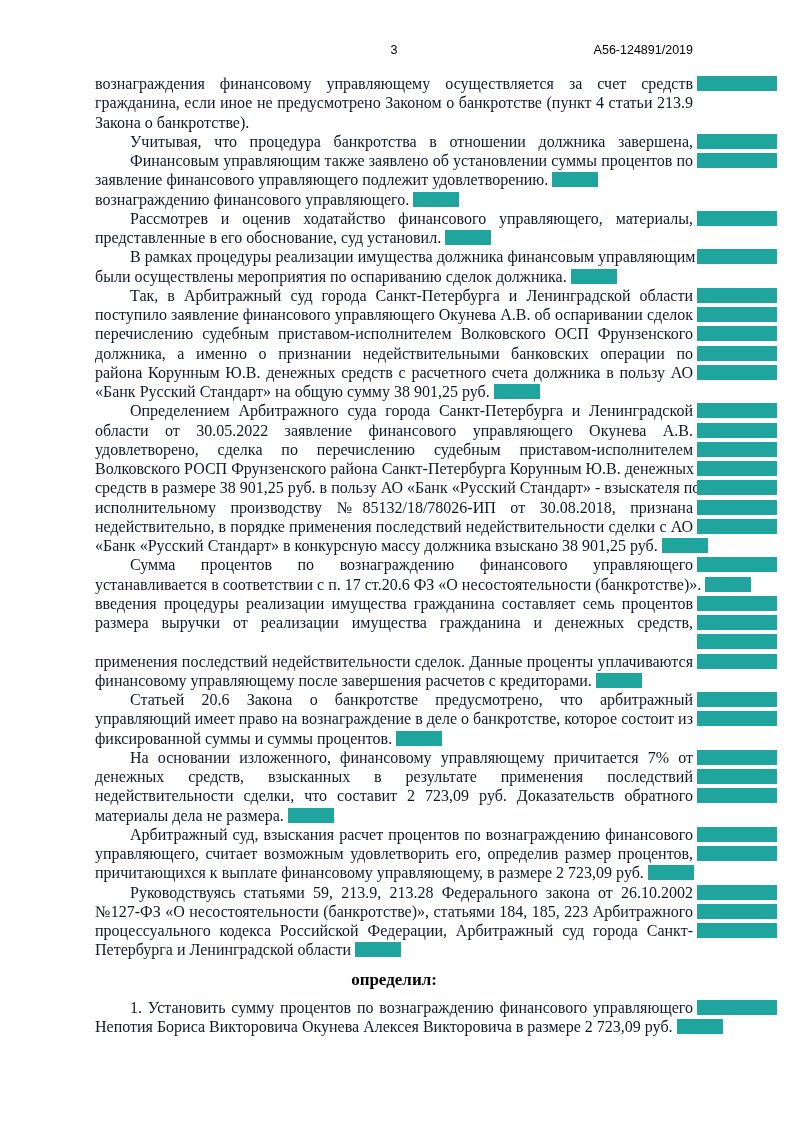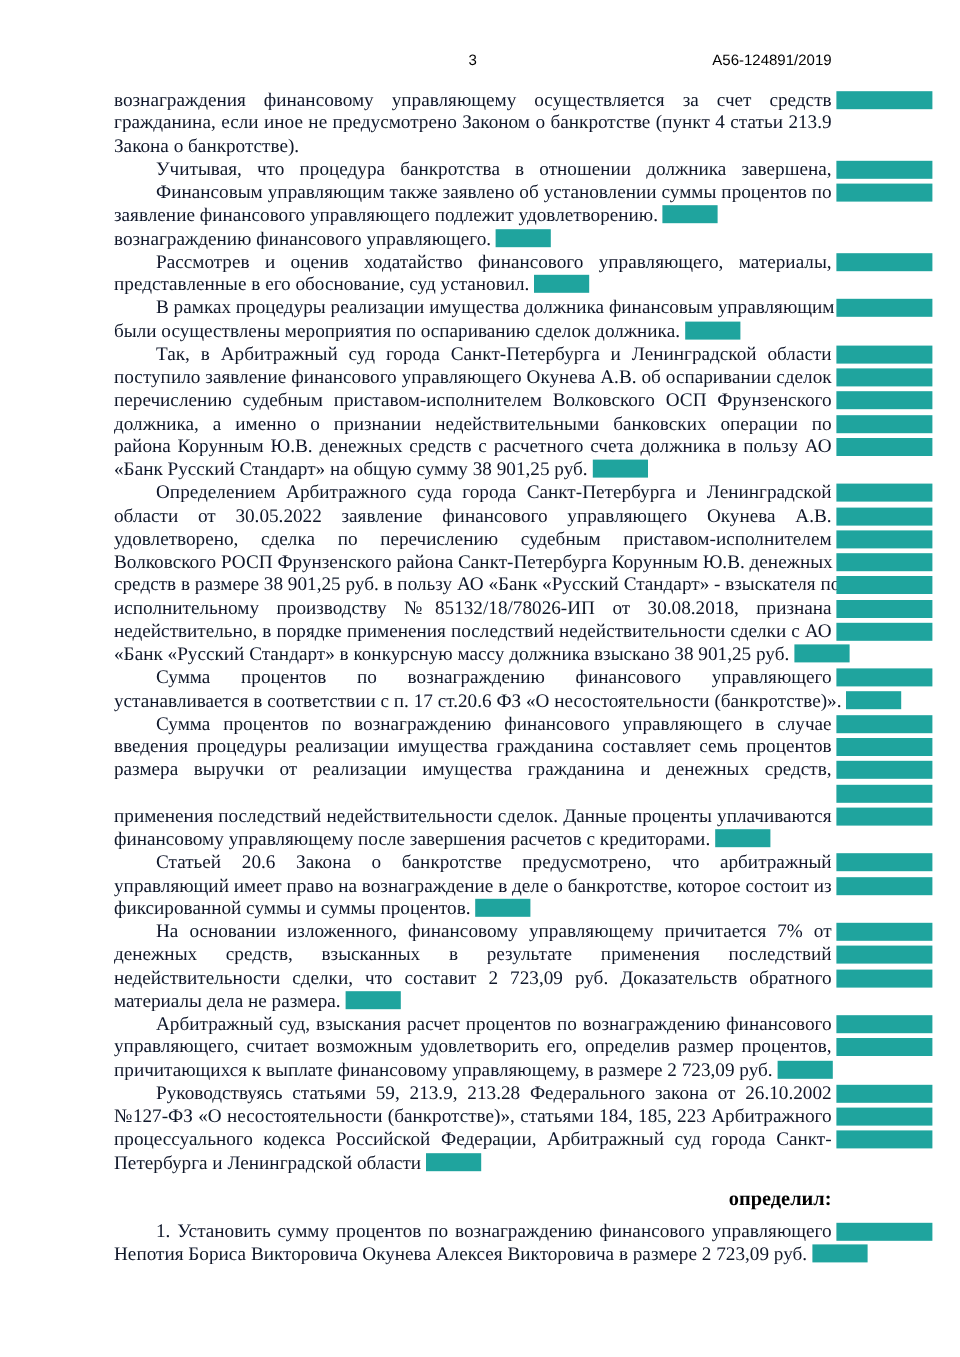--- a/index.html
+++ b/index.html
@@ -34,21 +34,21 @@
   .mark-margin{
     position:absolute;top:2px;left:100%;margin-left:4px;
     width:80px;height:15px;background:var(--hl,#1FA49E);
   }
   .mark-inline{
     display:inline-block;width:46px;height:15px;
     background:var(--hl,#1FA49E);
     margin-left:4px;vertical-align:-2px;
   }
   .heading{
-    font-weight:bold;text-align:right;
+    font-weight:bold;text-align:center;
     font-size:17px;line-height:20px;height:20px;
     margin-top:10px;margin-bottom:8px;
   }
 </style>
 </head>
 <body>
 
 <div class="page" style="--hl: #1FA49E;">
   <div class="header">
     <span class="pagenum">3</span>
@@ -75,21 +75,20 @@
       <div class="line j first"><span>Определением Арбитражного суда города Санкт-Петербурга и Ленинградской</span><span class="mark-margin"></span></div>
       <div class="line j"><span>области от 30.05.2022 заявление финансового управляющего Окунева А.В.</span><span class="mark-margin"></span></div>
       <div class="line j"><span>удовлетворено, сделка по перечислению судебным приставом-исполнителем</span><span class="mark-margin"></span></div>
       <div class="line j"><span>Волковского РОСП Фрунзенского района Санкт-Петербурга Корунным Ю.В. денежных</span><span class="mark-margin"></span></div>
       <div class="line j"><span>средств в размере 38 901,25 руб. в пользу АО «Банк «Русский Стандарт» - взыскателя по</span><span class="mark-margin"></span></div>
       <div class="line j"><span>исполнительному производству №85132/18/78026-ИП от 30.08.2018, признана</span><span class="mark-margin"></span></div>
       <div class="line j"><span>недействительно, в порядке применения последствий недействительности сделки с АО</span><span class="mark-margin"></span></div>
       <div class="line"><span>«Банк «Русский Стандарт» в конкурсную массу должника взыскано 38 901,25 руб.</span><span class="mark-inline"></span></div>
       <div class="line j first"><span>Сумма процентов по вознаграждению финансового управляющего</span><span class="mark-margin"></span></div>
       <div class="line"><span>устанавливается в соответствии с п. 17 ст.20.6 ФЗ «О несостоятельности (банкротстве)».</span><span class="mark-inline"></span></div>
-      <div class="line j first"><span>Сумма процентов по вознаграждению финансового управляющего в случае</span><span class="mark-margin"></span></div>
       <div class="line j"><span>введения процедуры реализации имущества гражданина составляет семь процентов</span><span class="mark-margin"></span></div>
       <div class="line j"><span>размера выручки от реализации имущества гражданина и денежных средств,</span><span class="mark-margin"></span></div>
       <div class="line j"><span class="mark-margin"></span></div>
       <div class="line j"><span>применения последствий недействительности сделок. Данные проценты уплачиваются</span><span class="mark-margin"></span></div>
       <div class="line"><span>финансовому управляющему после завершения расчетов с кредиторами.</span><span class="mark-inline"></span></div>
       <div class="line j first"><span>Статьей 20.6 Закона о банкротстве предусмотрено, что арбитражный</span><span class="mark-margin"></span></div>
       <div class="line j"><span>управляющий имеет право на вознаграждение в деле о банкротстве, которое состоит из</span><span class="mark-margin"></span></div>
       <div class="line"><span>фиксированной суммы и суммы процентов.</span><span class="mark-inline"></span></div>
       <div class="line j first"><span>На основании изложенного, финансовому управляющему причитается 7% от</span><span class="mark-margin"></span></div>
       <div class="line j"><span>денежных средств, взысканных в результате применения последствий</span><span class="mark-margin"></span></div>

